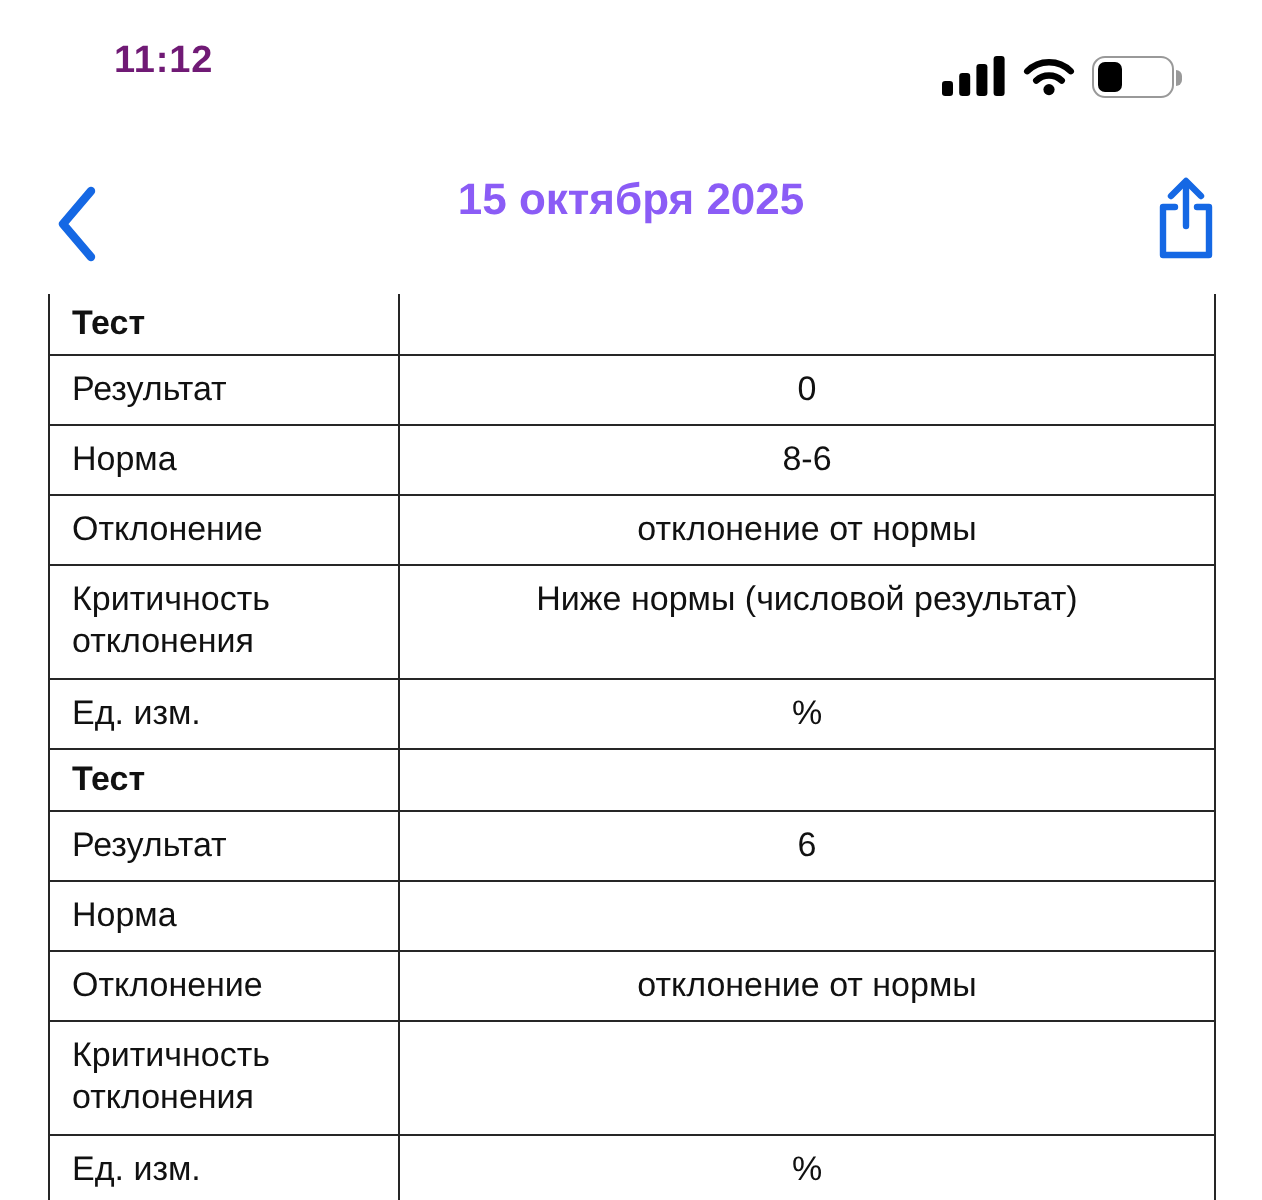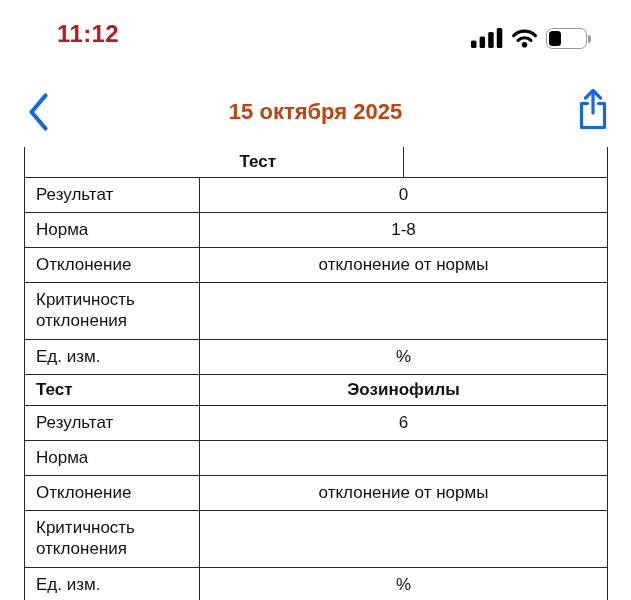--- a/index.html
+++ b/index.html
@@ -19,21 +19,21 @@
     position:relative;
     width:631px;
     height:600px;
     background:#ffffff;
     overflow:hidden;
   }
   
   .status-bar{position:absolute;top:0;left:0;right:0;height:56px;}
   .status-time{
     position:absolute;left:57px;top:20px;
-    font-size:24px;font-weight:700;letter-spacing:0.4px;color:#b91c1c;
+    font-size:19px;font-weight:700;letter-spacing:0.4px;color:#701a75;
   }
   .status-icons{
     position:absolute;right:44px;top:27px;
     display:flex;align-items:center;gap:8px;height:22px;
   }
   .battery{
     position:relative;width:41px;height:21px;
     border:1.5px solid var(--battery-outline);
     border-radius:6.5px;
   }
@@ -48,37 +48,37 @@
   }
   
   .nav-bar{position:absolute;top:84px;left:0;right:0;height:58px;}
   .nav-btn{
     position:absolute;background:none;border:none;cursor:pointer;padding:0;
     color:var(--accent);
   }
   .back-btn{left:27px;top:8px;}
   .share-btn{right:20px;top:2px;}
   .nav-title{
-    position:absolute;left:80px;right:80px;top:15px;
-    text-align:center;font-size:22px;font-weight:700;color:#c2410c;
+    position:absolute;left:80px;right:80px;top:3px;
+    text-align:center;font-size:22px;font-weight:700;color:#8b5cf6;
   }
   
   .rtable{
     position:absolute;left:24px;top:147px;width:584px;
     border-left:1.5px solid var(--border);
     border-right:1.5px solid var(--border);
     background:#fff;
   }
   .trow{
     display:flex;align-items:stretch;
     border-bottom:1.5px solid var(--border);
     min-height:35px;
     font-size:17px;
   }
-  .trow.hdr{min-height:31px;font-weight:700;justify-content:center;}
+  .trow.hdr{min-height:31px;font-weight:700;}
   .trow.tall{min-height:57px;}
   .cell{display:flex;align-items:center;}
   .lbl{
     width:175px;flex:0 0 175px;
     border-right:1.5px solid var(--border);
     padding:4px 8px 4px 11px;
     line-height:1.22;
   }
   .val{
     flex:1;justify-content:center;text-align:center;
@@ -133,40 +133,40 @@
     <div class="cell lbl">Тест</div>
   </div>
 
   <div class="trow">
     <div class="cell lbl">Результат</div>
     <div class="cell val">0</div>
   </div>
 
   <div class="trow">
     <div class="cell lbl">Норма</div>
-    <div class="cell val">1-8</div>
+    <div class="cell val">8-6</div>
   </div>
 
   <div class="trow">
     <div class="cell lbl">Отклонение</div>
     <div class="cell val">отклонение от нормы</div>
   </div>
 
   <div class="trow tall">
     <div class="cell lbl">Критичность отклонения</div>
+    <div class="cell val">Ниже нормы (числовой результат)</div>
   </div>
 
   <div class="trow">
     <div class="cell lbl">Ед. изм.</div>
     <div class="cell val">%</div>
   </div>
 
   <div class="trow hdr">
     <div class="cell lbl">Тест</div>
-    <div class="cell val">Эозинофилы</div>
   </div>
 
   <div class="trow">
     <div class="cell lbl">Результат</div>
     <div class="cell val">6</div>
   </div>
 
   <div class="trow">
     <div class="cell lbl">Норма</div>
   </div>

